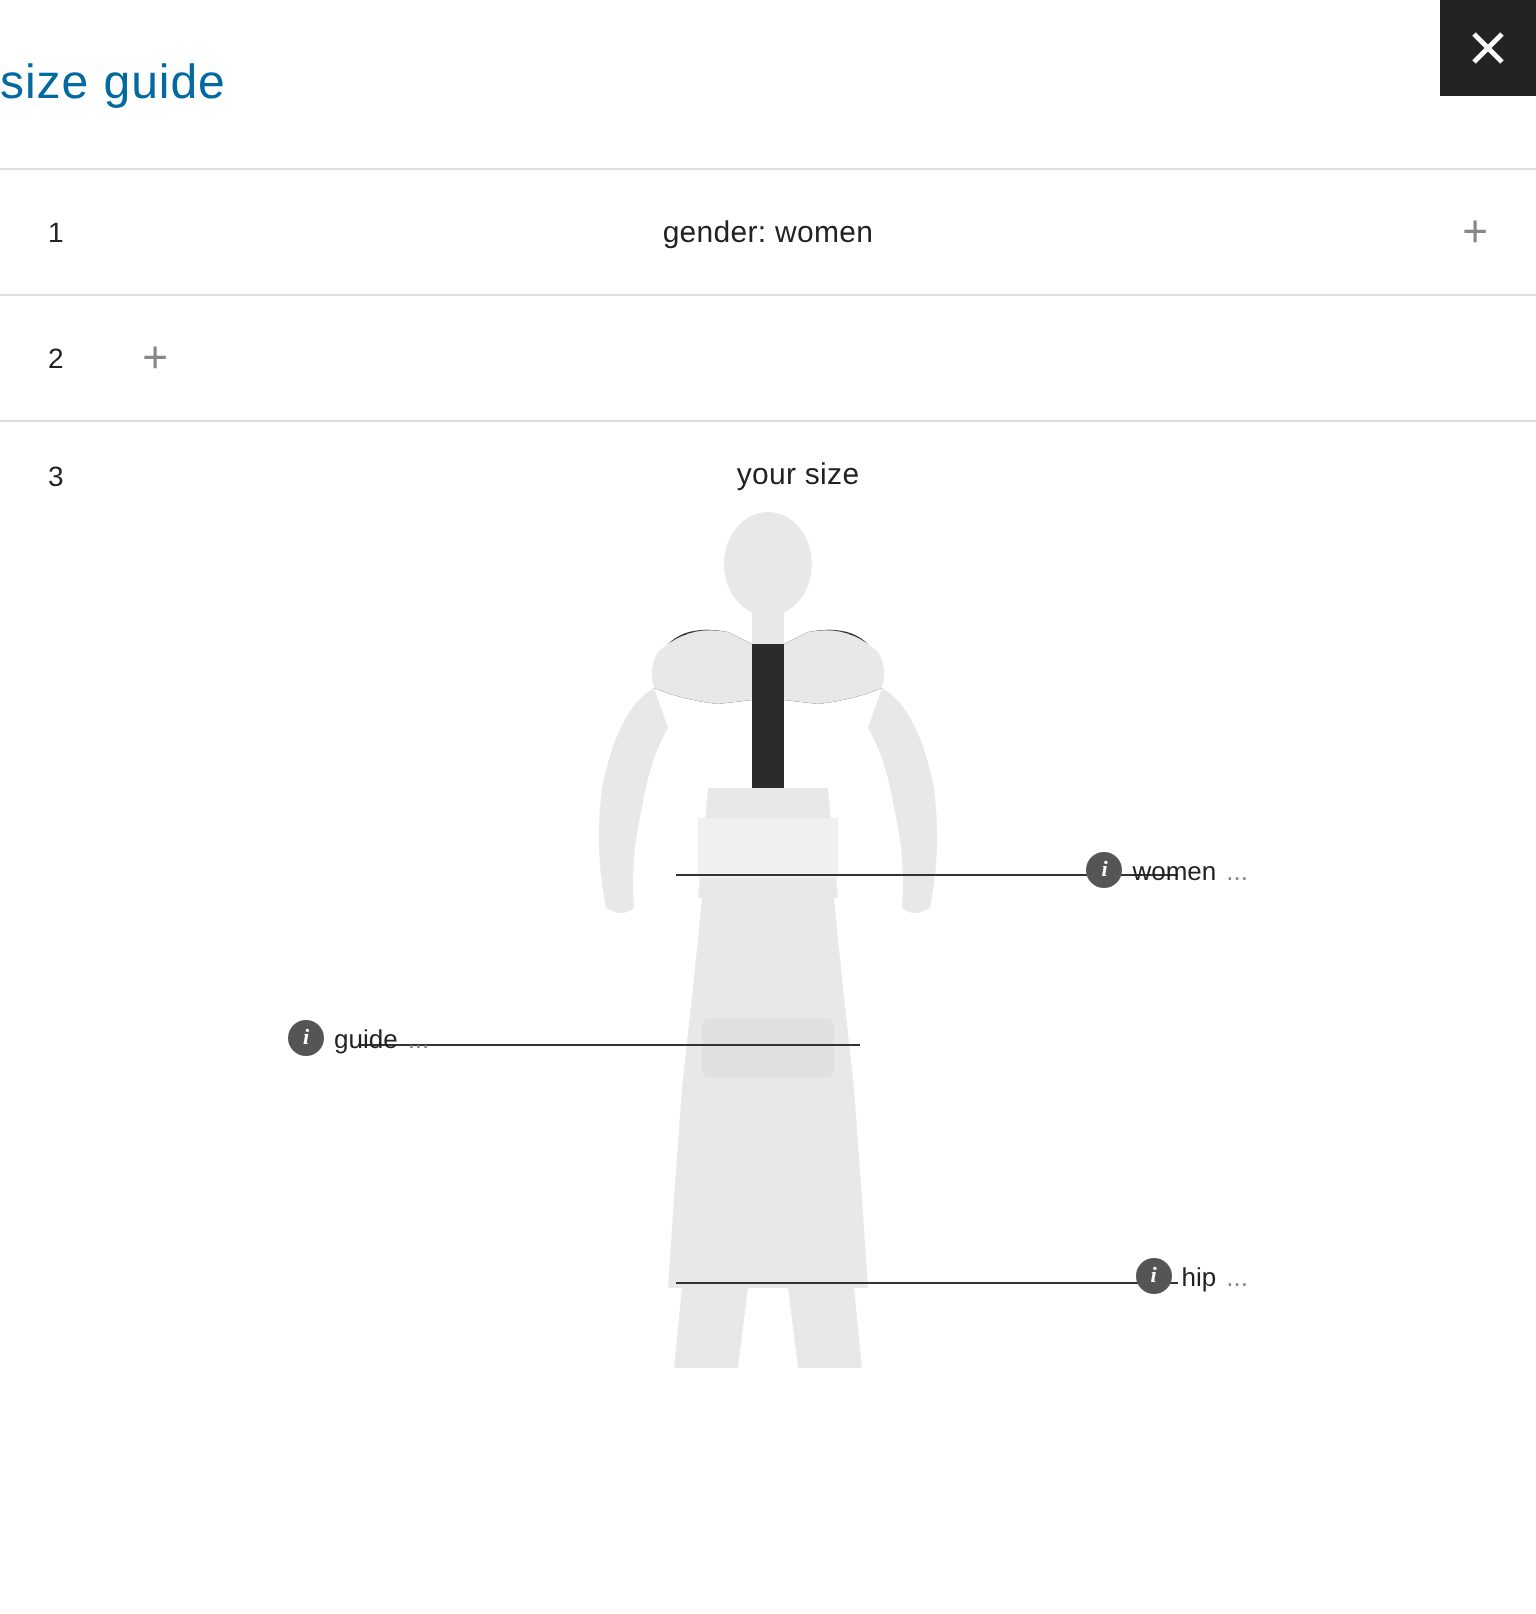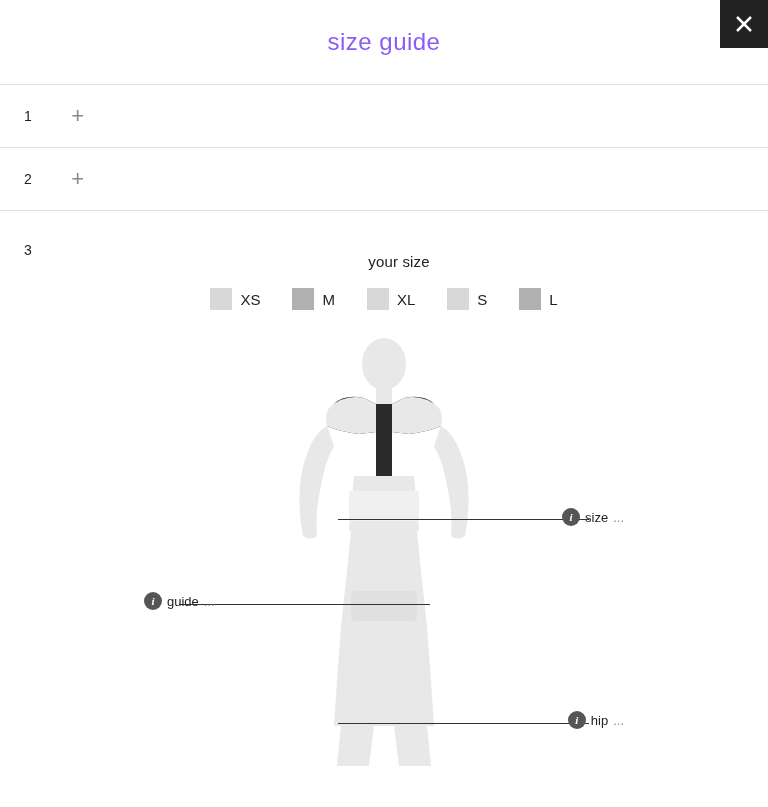--- a/index.html
+++ b/index.html
@@ -29,26 +29,26 @@
     .close-btn svg {
       width: 20px;
       height: 20px;
       stroke: #fff;
       stroke-width: 2.5;
       fill: none;
     }
 
     
     .page-title {
-      text-align: center;
+      text-align: left;
       font-size: 24px;
       font-weight: 400;
       letter-spacing: 0.02em;
       padding: 28px 0 28px 0;
-      color: #8b5cf6;
+      color: #0369a1;
     }
 
     
     .row {
       display: flex;
       align-items: center;
       border-top: 1px solid #ddd;
       padding: 18px 24px;
       position: relative;
     }
@@ -87,21 +87,20 @@
       color: #222;
       width: 30px;
       flex-shrink: 0;
     }
     .step3-title {
       flex: 1;
       text-align: center;
       font-size: 15px;
       color: #222;
       letter-spacing: 0.01em;
-      margin-top: 24px;
     }
 
     
     .size-options {
       display: flex;
       flex-wrap: wrap;
       justify-content: center;
       gap: 0 32px;
       margin: 18px 0 16px 0;
     }
@@ -234,62 +233,35 @@
   <svg viewBox="0 0 20 20">
     <line x1="3" y1="3" x2="17" y2="17"></line>
     <line x1="17" y1="3" x2="3" y2="17"></line>
   </svg>
 </div>
 
 <h1 class="page-title">size guide</h1>
 
 <div class="row">
   <span class="row-number">1</span>
+  <span class="row-label">gender: women</span>
   <span class="row-plus">+</span>
 </div>
 
 <div class="row">
   <span class="row-number">2</span>
   <span class="row-plus">+</span>
 </div>
 
 <div class="step3">
   <div class="step3-header">
     <span class="step3-number">3</span>
     <span class="step3-title">your size</span>
   </div>
 
-  <div class="size-options">
-
-    <div class="size-option">
-      <span class="size-checkbox"></span>
-      <span class="size-label">XS</span>
-    </div>
-
-    <div class="size-option">
-      <span class="size-checkbox selected"></span>
-      <span class="size-label">M</span>
-    </div>
-
-    <div class="size-option">
-      <span class="size-checkbox"></span>
-      <span class="size-label">XL</span>
-    </div>
-
-    <div class="size-option">
-      <span class="size-checkbox"></span>
-      <span class="size-label">S</span>
-    </div>
-
-    <div class="size-option">
-      <span class="size-checkbox selected"></span>
-      <span class="size-label">L</span>
-    </div>
-
-  </div>
 
   <div class="body-diagram">
 
     <svg class="body-svg" width="210" height="430" viewBox="0 0 210 430">
 
       <ellipse cx="105" cy="28" rx="22" ry="26" fill="#e8e8e8" stroke="none"></ellipse>
 
       <rect x="97" y="50" width="16" height="18" fill="#e8e8e8"></rect>
 
       <path d="M55,68 Q65,58 85,62 L97,68 L113,68 L125,62 Q145,58 155,68 L162,90 Q148,96 130,98 L113,96 L113,140 L97,140 L97,96 L80,98 Q62,96 48,90 Z" fill="#2a2a2a"></path>
@@ -316,21 +288,21 @@
       <path d="M162,90 Q180,100 188,140 Q192,170 186,200 Q178,205 172,200 Q174,175 168,150 Q164,125 155,110 Z" fill="#e8e8e8"></path>
 
       <path d="M62,390 L95,390 L90,430 L58,430 Z" fill="#e8e8e8"></path>
       <path d="M115,390 L148,390 L152,430 L120,430 Z" fill="#e8e8e8"></path>
 
     </svg>
 
     <div class="chest-line"></div>
     <div class="chest-label">
       <span class="info-icon">i</span>
-      <span>size</span>
+      <span>women</span>
         <span class="dots">...</span>
     </div>
 
     <div class="waist-line"></div>
     <div class="waist-label">
       <span class="info-icon">i</span>
       <span>guide</span>
         <span class="dots">...</span>
     </div>
 

